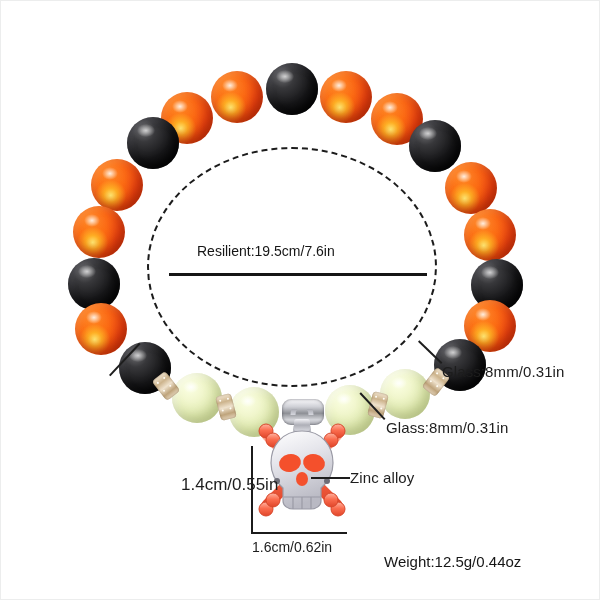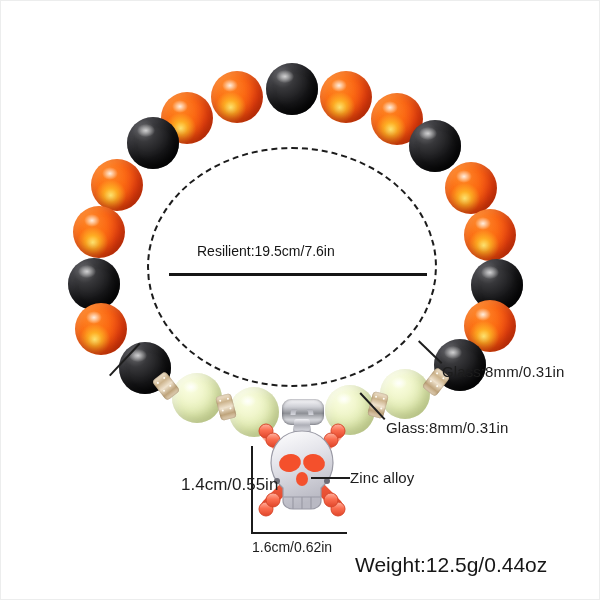--- a/index.html
+++ b/index.html
@@ -119,23 +119,23 @@
   #resilient-rule {
     position: absolute;
     left: 168px;
     top: 272px;
     width: 258px;
     height: 3px;
     background: #161616;
   }
   #weight-label {
     position: absolute;
-    left: 354px;
+    left: 383px;
     top: 552px;
-    font-size: 21px;
+    font-size: 15px;
     color: #161616;
     white-space: nowrap;
   }
 
   .leader {
     position: absolute;
     background: #1d1d1d;
     transform-origin: 0 0;
     height: 1.6px;
   }

